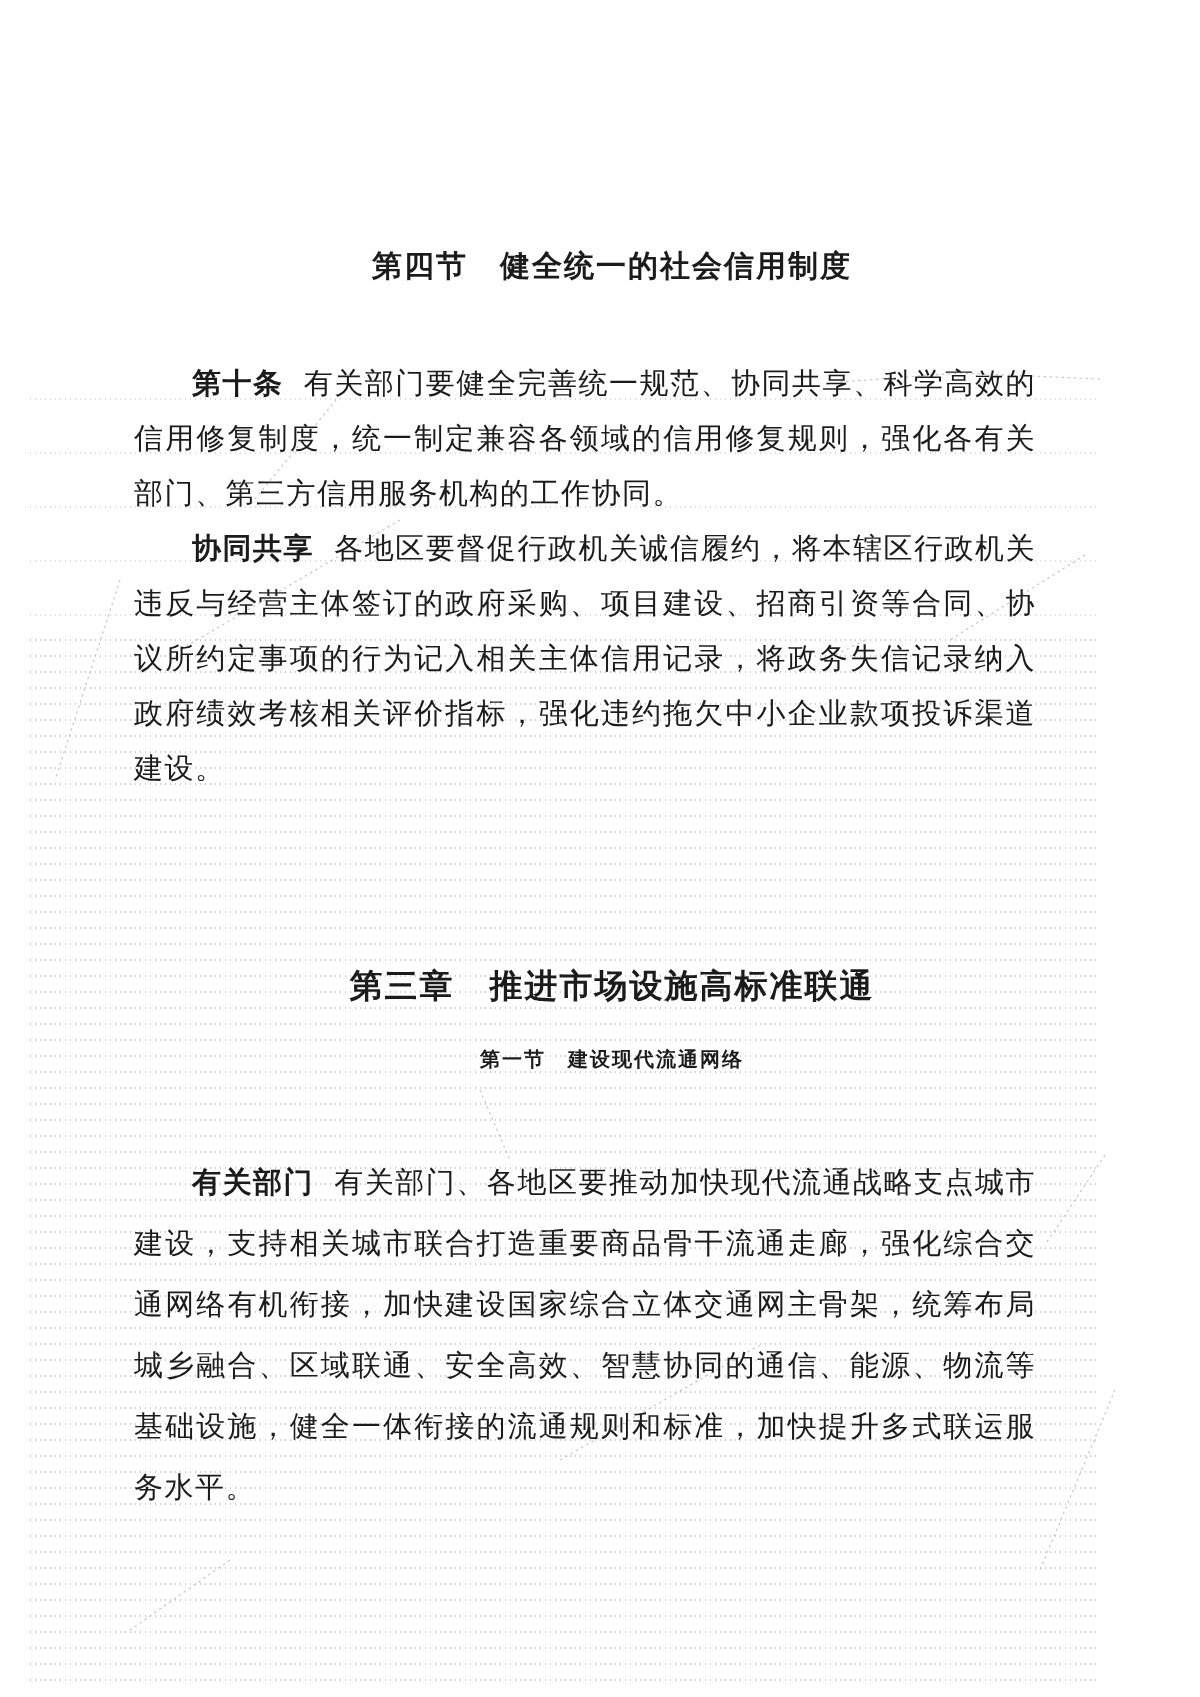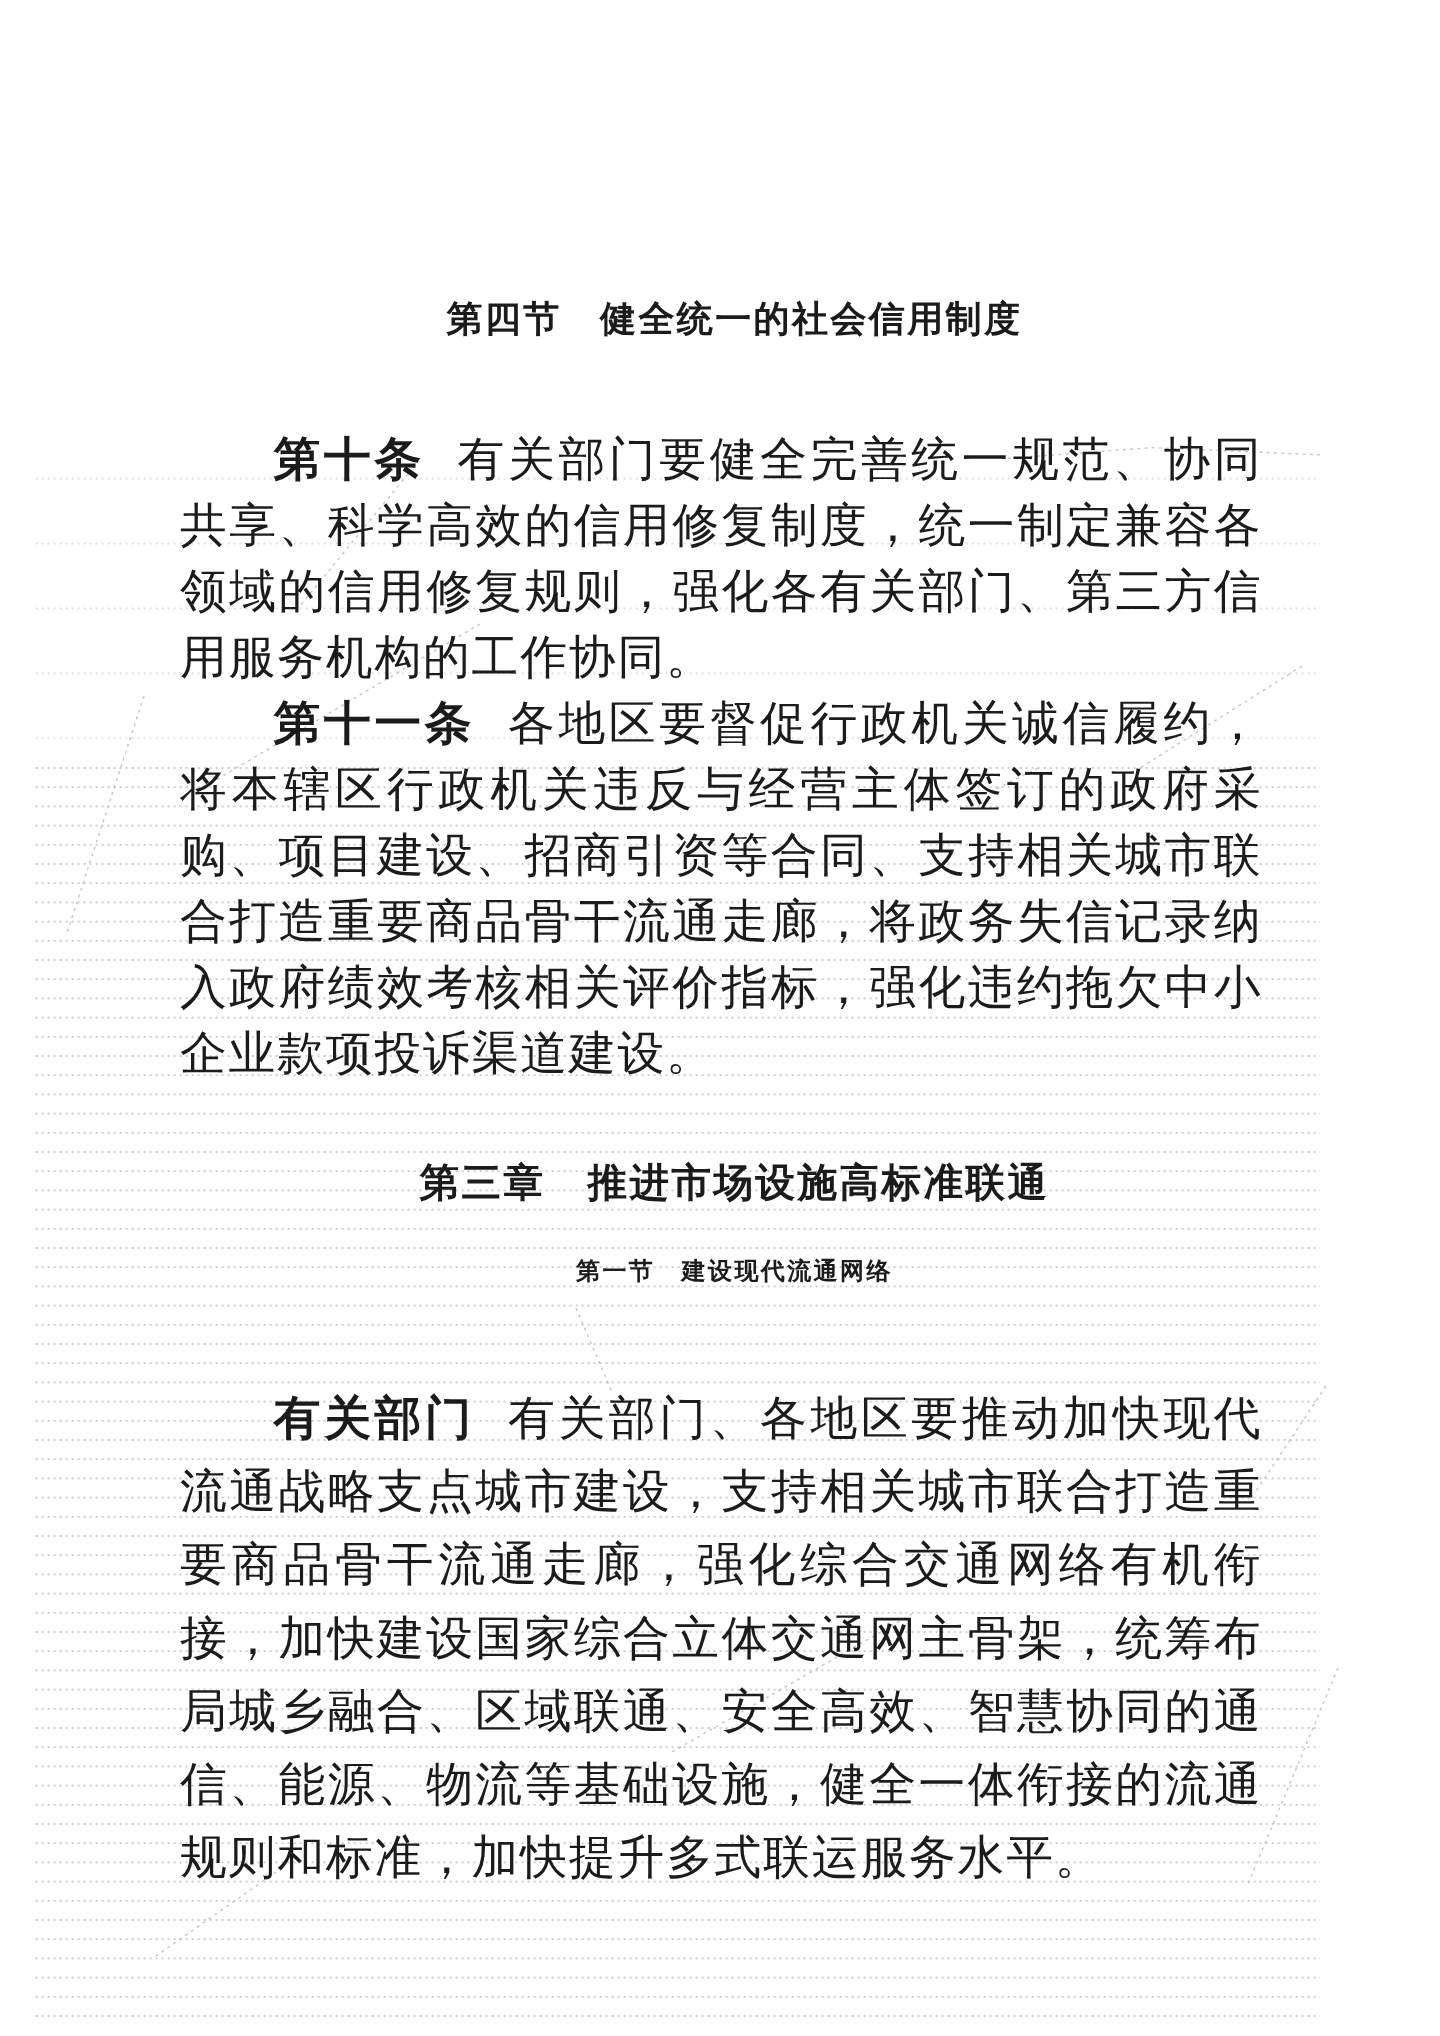--- a/index.html
+++ b/index.html
@@ -35,22 +35,22 @@
   .heading{
     position:absolute;left:0;width:100%;
     margin:0;text-align:center;
     font-family:"Liberation Sans","DejaVu Sans",sans-serif;
     font-weight:bold;color:var(--text_color);
   }
   .sec4-heading{top:246px;font-size:30px;letter-spacing:2px;}
   .ch3-heading{top:920px;font-size:33px;letter-spacing:2px;margin-top:44px;}
   .sec1-heading{top:1046px;font-size:20px;letter-spacing:2px;}
   .body-block{
-    position:absolute;left:150px;width:902px;
-    font-size:39px;text-align:justify;letter-spacing:1.5px;
+    position:absolute;left:134px;width:902px;
+    font-size:29px;text-align:justify;letter-spacing:1.5px;
   }
   .block-1{top:356px;line-height:55px;}
   .block-2{top:1152px;line-height:61px;}
   .para{margin:0;text-indent:2em;}
   .article-label{
     font-weight:bold;
     font-family:"Liberation Sans","DejaVu Sans",sans-serif;
     margin-right:0.7em;
   }
 </style>
@@ -78,21 +78,21 @@
     </g>
   </svg>
 
   <h2 class="heading sec4-heading">第四节　健全统一的社会信用制度</h2>
 
   <div class="body-block block-1">
     <p class="para">
       <span class="article-label">第十条</span><span>有关部门要健全完善统一规范、协同共享、科学高效的信用修复制度，统一制定兼容各领域的信用修复规则，强化各有关部门、第三方信用服务机构的工作协同。</span>
     </p>
     <p class="para">
-      <span class="article-label">第十一条</span><span>各地区要督促行政机关诚信履约，将本辖区行政机关违反与经营主体签订的政府采购、项目建设、招商引资等合同、支持相关城市联合打造重要商品骨干流通走廊，将政务失信记录纳入政府绩效考核相关评价指标，强化违约拖欠中小企业款项投诉渠道建设。</span>
+      <span class="article-label">协同共享</span><span>各地区要督促行政机关诚信履约，将本辖区行政机关违反与经营主体签订的政府采购、项目建设、招商引资等合同、协议所约定事项的行为记入相关主体信用记录，将政务失信记录纳入政府绩效考核相关评价指标，强化违约拖欠中小企业款项投诉渠道建设。</span>
     </p>
   </div>
 
   <h1 class="heading ch3-heading">第三章　推进市场设施高标准联通</h1>
 
   <h2 class="heading sec1-heading">第一节　建设现代流通网络</h2>
 
   <div class="body-block block-2">
     <p class="para">
       <span class="article-label">有关部门</span><span>有关部门、各地区要推动加快现代流通战略支点城市建设，支持相关城市联合打造重要商品骨干流通走廊，强化综合交通网络有机衔接，加快建设国家综合立体交通网主骨架，统筹布局城乡融合、区域联通、安全高效、智慧协同的通信、能源、物流等基础设施，健全一体衔接的流通规则和标准，加快提升多式联运服务水平。</span>

